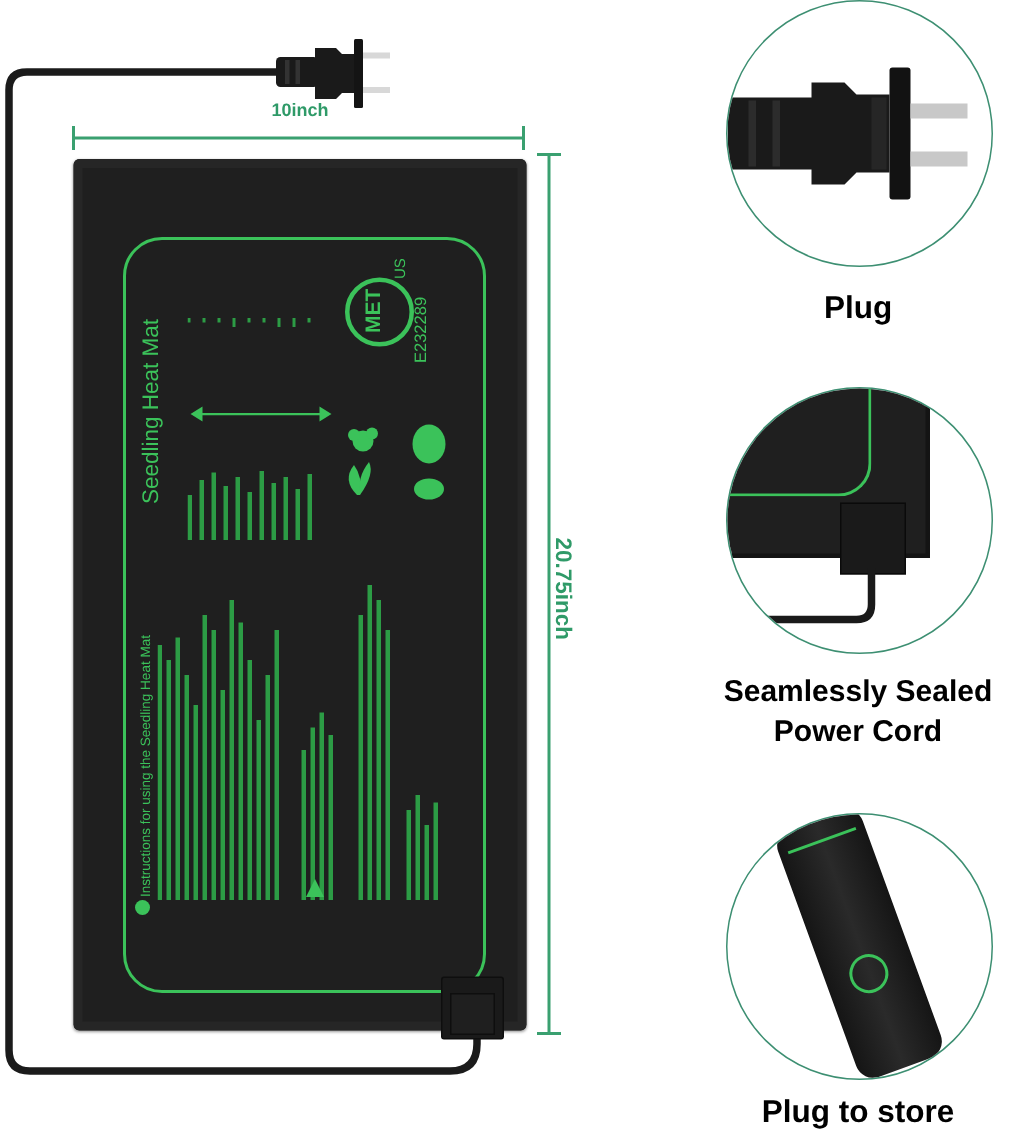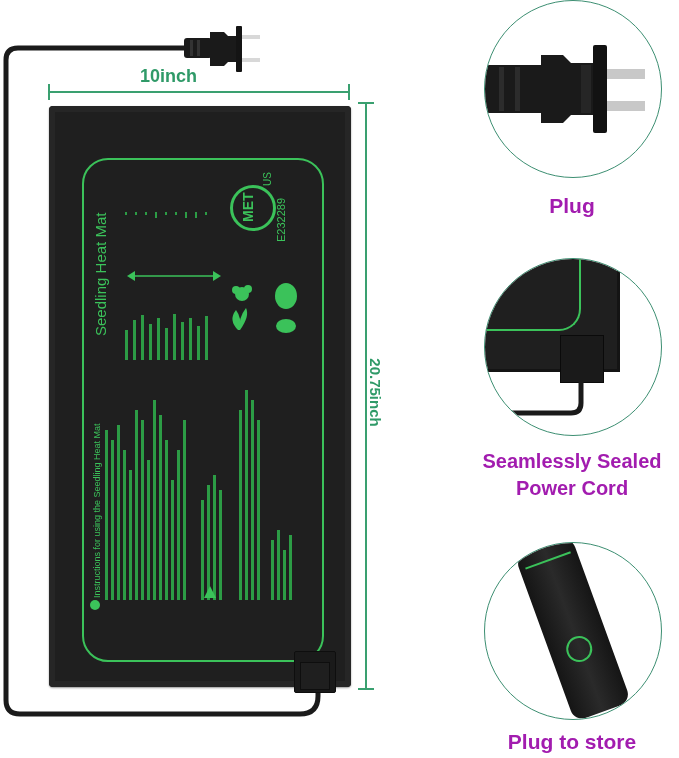--- a/index.html
+++ b/index.html
@@ -1,31 +1,31 @@
 <!DOCTYPE html>
 <html><head>
 <meta charset="utf-8">
 <style>
   html, body { margin: 0; padding: 0; background: #ffffff; }
   body { width: 679px; height: 758px; position: relative; overflow: hidden;
          font-family: "Liberation Sans", "DejaVu Sans", sans-serif; }
   .abs { position: absolute; }
-  .dim-label-w { left: 140px; top: 66px; width: 120px; 
-                 font-weight: bold; font-size: 18px; color: #2f9a68; }
+  .dim-label-w { left: 140px; top: 66px; width: 120px; text-align: center;
+                 font-weight: bold; font-size: 12px; color: #2f9a68; }
 
   
   .mat { left: 49px; top: 106px; width: 302px; height: 581px; background: #1f1f1f;
          border-radius: 4px; box-shadow: inset 0 0 0 6px #262626, 0 1px 2px rgba(0,0,0,.4); }
   .mat-inner { left: 82px; top: 158px; width: 238px; height: 500px;
                border: 2px solid #3bc25a; border-radius: 26px; }
   .mat-text { color: #3bc25a; white-space: nowrap; }
   .vert { transform: rotate(-90deg); transform-origin: left top; }
 
   
-  .caption { color: #a21caf; font-weight: bold; text-align: center; }
+  .caption { color: #000000; font-weight: bold; text-align: center; }
   .circle { border: 1.5px solid #3d8f72; border-radius: 50%; background: #fff; overflow: hidden; }
 </style>
 </head>
 <body>
 
 <div class="abs" style="left:0;top:0;width:420px;height:758px;">
 
   <svg class="abs" style="left:0;top:0" width="420" height="758">
     <path d="M190 48 L18 48 Q6 48 6 60 L6 700 Q6 714 20 714 L300 714 Q318 714 318 696 L318 688" fill="none" stroke="#1b1b1b" stroke-width="5" stroke-linecap="round"></path>
   </svg>

